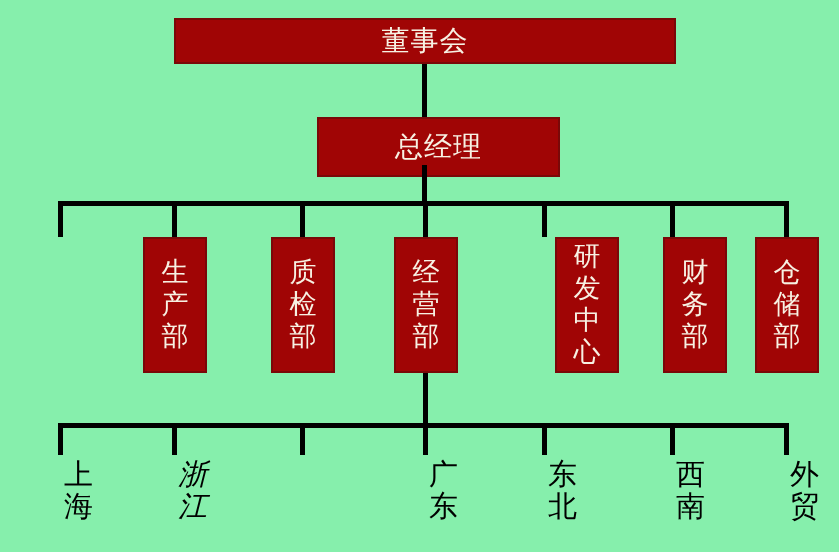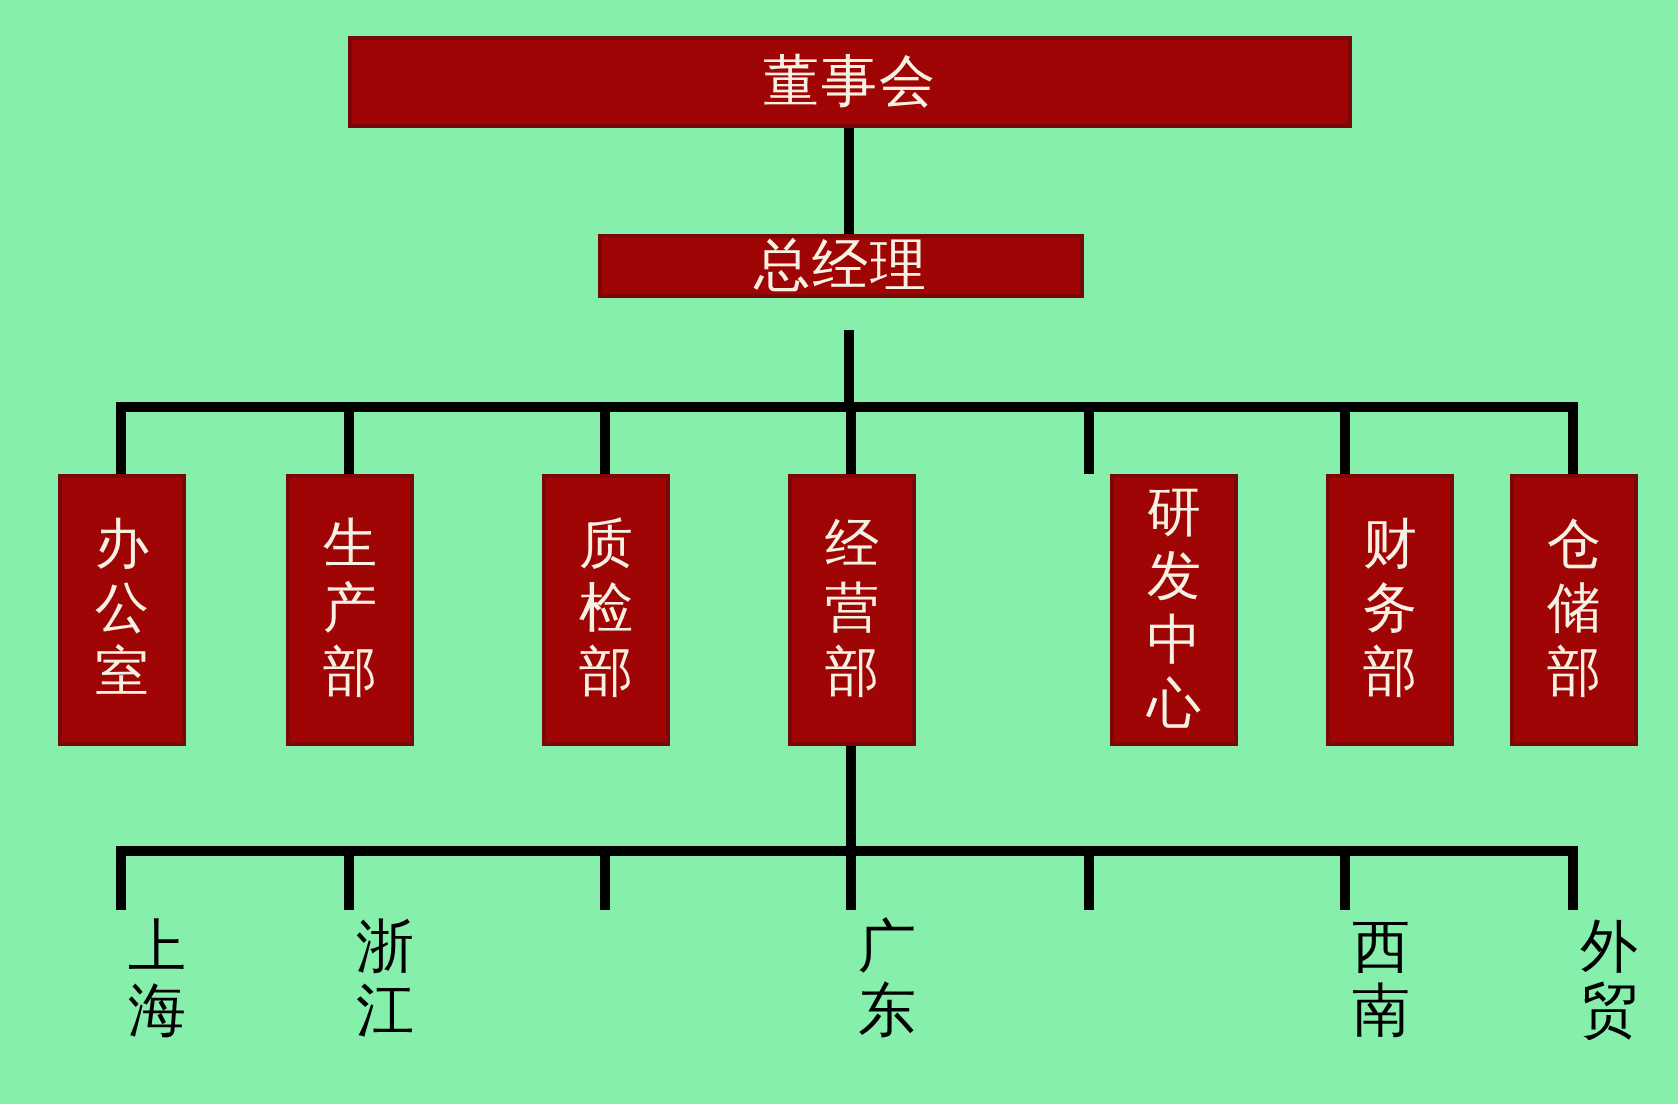--- a/index.html
+++ b/index.html
@@ -73,39 +73,36 @@
 <body>
 
 <div class="canvas">
 
   <div class="hbox" style="left:174px; top:18px; width:502px; height:46px;">
     <span>董事会</span>
   </div>
 
   <div class="line" style="left:422px; top:64px; width:5px; height:53px;"></div>
 
-  <div class="hbox" style="left:299px; top:117px; width:243px; height:32px;">
+  <div class="hbox" style="left:317px; top:117px; width:243px; height:60px;">
     <span>总经理</span>
   </div>
 
   <div class="line" style="left:422px; top:165px; width:5px; height:38px;"></div>
 
   <div class="line" style="left:58px; top:201px; width:731px; height:5px;"></div>
 
   <div class="line stub-top" style="left:58px;"></div>
   <div class="line stub-top" style="left:172px;"></div>
   <div class="line stub-top" style="left:300px;"></div>
   <div class="line stub-top" style="left:423px;"></div>
   <div class="line stub-top" style="left:542px;"></div>
   <div class="line stub-top" style="left:670px;"></div>
   <div class="line stub-top" style="left:784px;"></div>
 
-  <div class="vbox" style="left:29px;">
-    <span class="vtext">办公室</span>
-  </div>
   <div class="vbox" style="left:143px;">
     <span class="vtext">生产部</span>
   </div>
   <div class="vbox" style="left:271px;">
     <span class="vtext">质检部</span>
   </div>
   <div class="vbox" style="left:394px;">
     <span class="vtext">经营部</span>
   </div>
   <div class="vbox" style="left:513px;margin-left:42px;">
@@ -126,25 +123,28 @@
   <div class="line stub-bottom" style="left:172px;"></div>
   <div class="line stub-bottom" style="left:300px;"></div>
   <div class="line stub-bottom" style="left:423px;"></div>
   <div class="line stub-bottom" style="left:542px;"></div>
   <div class="line stub-bottom" style="left:670px;"></div>
   <div class="line stub-bottom" style="left:784px;"></div>
 
   <div class="region" style="left:29px;">
     <span class="vtext">上海</span>
   </div>
-  <div class="region" style="left:143px;">
+  <div class="region" style="left:143px;font-style:italic;">
     <span class="vtext">浙江</span>
   </div>
   <div class="region" style="left:394px;">
     <span class="vtext">广东</span>
+  </div>
+  <div class="region" style="left:513px;">
+    <span class="vtext">东北</span>
   </div>
   <div class="region" style="left:641px;">
     <span class="vtext">西南</span>
   </div>
   <div class="region" style="left:755px;">
     <span class="vtext">外贸</span>
   </div>
 
 </div>
 

